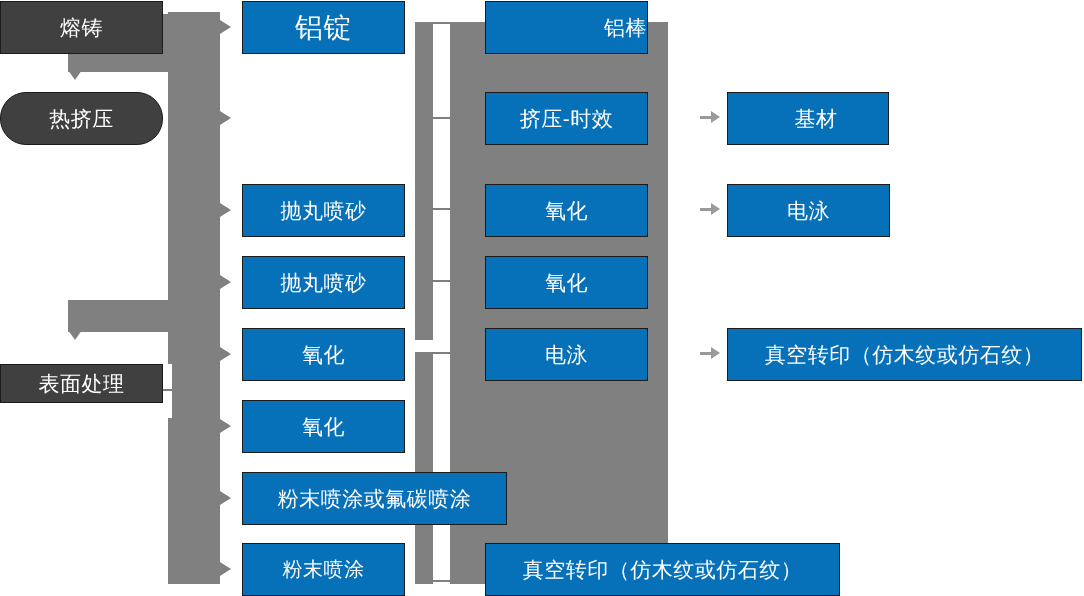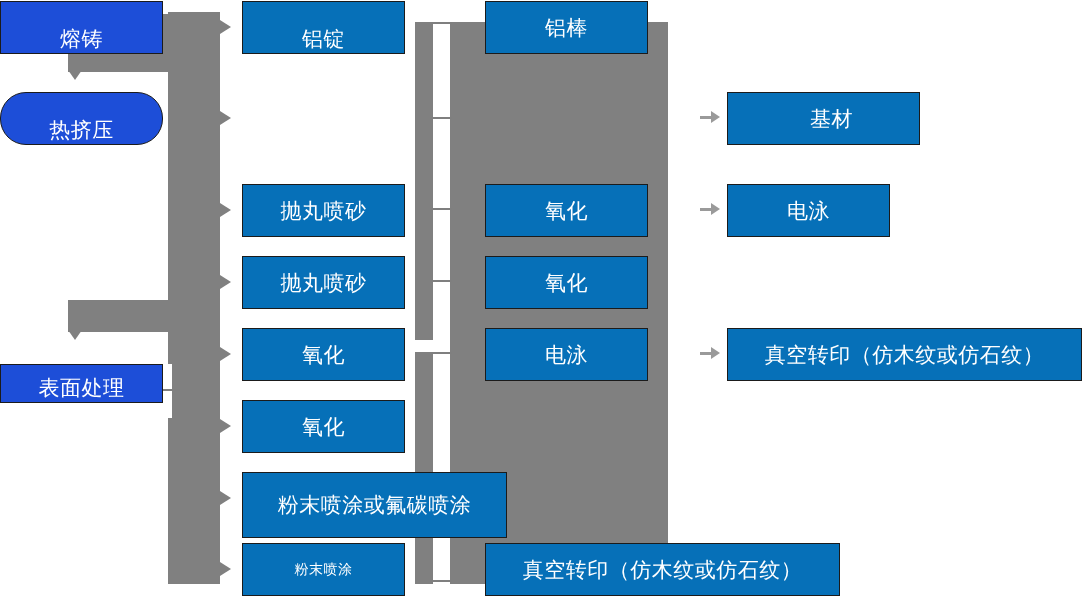--- a/index.html
+++ b/index.html
@@ -67,22 +67,21 @@
     display: flex;
     align-items: center;
     justify-content: center;
     color: #ffffff;
     border: 1px solid #1b1b1b;
     white-space: nowrap;
     letter-spacing: 0.5px;
   }
   .box .lbl { pointer-events: none; }
   .box.dark {
-    background: #1d4ed8;
-    align-items: flex-end;
+    background: #404040;
   }
   .box.light {
     background: #0670B8;
   }
   .box.shadow::after {
     content: "";
     position: absolute;
     left: 4px;
     top: 4px;
     right: -4px;
@@ -141,71 +140,74 @@
   </div>
 
   <div class="box dark" style="left:0px; top:92px; width:163px; height:53px; font-size:21px;border-radius:26px;">
     <span class="lbl">热挤压</span>
   </div>
 
   <div class="box dark" style="left:0px; top:364px; width:163px; height:39px; font-size:21px;">
     <span class="lbl">表面处理</span>
   </div>
 
-  <div class="box light shadow" style="left:242px; top:1px; width:163px; height:53px; font-size:21px;align-items:flex-end;">
+  <div class="box light shadow" style="left:242px; top:1px; width:163px; height:53px; font-size:28px;">
     <span class="lbl">铝锭</span>
   </div>
 
 
   <div class="box light shadow" style="left:242px; top:184px; width:163px; height:53px; font-size:21px;">
     <span class="lbl">抛丸喷砂</span>
   </div>
 
   <div class="box light shadow" style="left:242px; top:256px; width:163px; height:53px; font-size:21px;">
     <span class="lbl">抛丸喷砂</span>
   </div>
 
   <div class="box light shadow" style="left:242px; top:328px; width:163px; height:53px; font-size:21px;">
     <span class="lbl">氧化</span>
   </div>
 
   <div class="box light shadow" style="left:242px; top:400px; width:163px; height:53px; font-size:21px;">
     <span class="lbl">氧化</span>
   </div>
 
-  <div class="box light shadow" style="left:242px; top:472px; width:265px; height:66px; font-size:21px;">
+  <div class="box light shadow" style="left:242px; top:472px; width:265px; height:53px; font-size:21px;">
     <span class="lbl">粉末喷涂或氟碳喷涂</span>
   </div>
 
-  <div class="box light shadow" style="left:242px; top:543px; width:163px; height:53px; font-size:14px;">
+  <div class="box light shadow" style="left:242px; top:543px; width:163px; height:53px; font-size:20px;">
     <span class="lbl">粉末喷涂</span>
   </div>
 
-  <div class="box light shadow" style="left:485px; top:1px; width:163px; height:53px; font-size:21px;">
+  <div class="box light shadow" style="left:485px; top:1px; width:163px; height:53px; font-size:21px;justify-content:flex-end;">
     <span class="lbl">铝棒</span>
   </div>
 
+  <div class="box light shadow" style="left:485px; top:92px; width:163px; height:53px; font-size:21px;">
+    <span class="lbl">挤压-时效</span>
+  </div>
 
   <div class="box light shadow" style="left:485px; top:184px; width:163px; height:53px; font-size:21px;">
     <span class="lbl">氧化</span>
   </div>
 
   <div class="box light shadow" style="left:485px; top:256px; width:163px; height:53px; font-size:21px;">
     <span class="lbl">氧化</span>
   </div>
 
   <div class="box light shadow" style="left:485px; top:328px; width:163px; height:53px; font-size:21px;">
     <span class="lbl">电泳</span>
   </div>
 
   <div class="box light shadow" style="left:485px; top:543px; width:355px; height:53px; font-size:21px;">
     <span class="lbl">真空转印（仿木纹或仿石纹）</span>
   </div>
 
-  <div class="box light shadow" style="left:727px; top:92px; width:193px; height:53px; font-size:21px;padding-left:16px;">
+  <div class="box light shadow" style="left:727px; top:92px; width:162px; height:53px; font-size:21px;padding-left:16px;">
     <span class="lbl">基材</span>
   </div>
 
   <div class="box light shadow" style="left:727px; top:184px; width:163px; height:53px; font-size:21px;">
     <span class="lbl">电泳</span>
   </div>
 
   <div class="box light shadow" style="left:727px; top:328px; width:355px; height:53px; font-size:21px;">
     <span class="lbl">真空转印（仿木纹或仿石纹）</span>
   </div>

